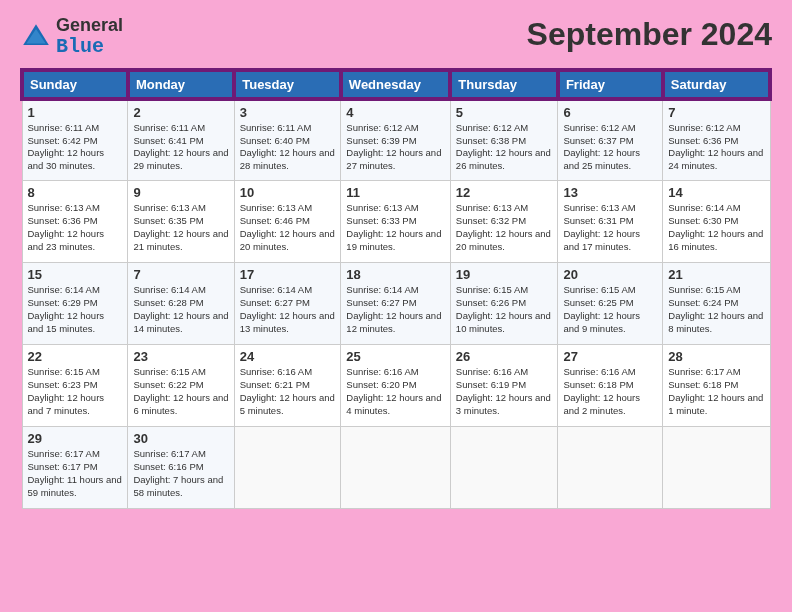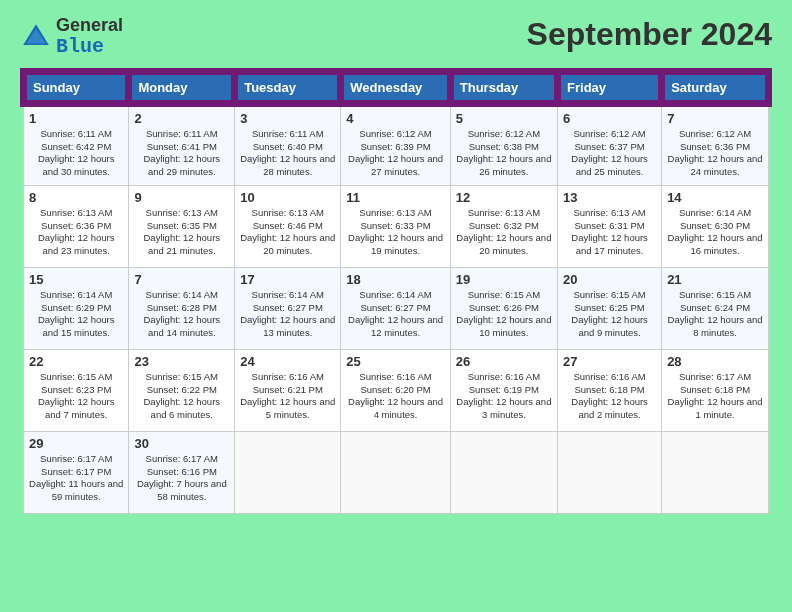--- a/index.html
+++ b/index.html
@@ -7,21 +7,21 @@
       font-family: Arial, sans-serif;
       background: #fff;
       width: 792px;
       height: 612px;
       overflow: hidden;
     }
     .page {
       width: 792px;
       height: 612px;
       padding: 16px 20px;
-      background: #86efac;
+      background: #f9a8d4;
     }
     .header {
       display: flex;
       justify-content: space-between;
       align-items: flex-start;
       margin-bottom: 10px;
     }
     .logo {
       display: flex;
       align-items: center;
@@ -63,21 +63,21 @@
       border-collapse: collapse;
       font-size: 10px;
     }
     .calendar thead th {
       background: #2a6db5;
       color: #fff;
       padding: 5px 6px;
       text-align: left;
       font-size: 13px;
       font-weight: bold;
-      border: 7px solid #701a75;
+      border: 4px solid #701a75;
     }
     .calendar tbody td {
       border: 1px solid #ccc;
       vertical-align: top;
       padding: 4px 5px;
       width: 113px;
       height: 82px;
       background: #fff;
     }
     .calendar tbody tr:nth-child(odd) td {
@@ -90,21 +90,20 @@
       font-size: 13px;
       font-weight: bold;
       color: #333;
       display: block;
       margin-bottom: 2px;
     }
     .day-info {
       font-size: 9.5px;
       color: #333;
       line-height: 1.35;
-      text-align: center;
     }
     .empty-cell {
       background: #f9f9f9 !important;
     }
   </style>
 </head>
 <body>
 
 <div class="page">
   <div class="header">

